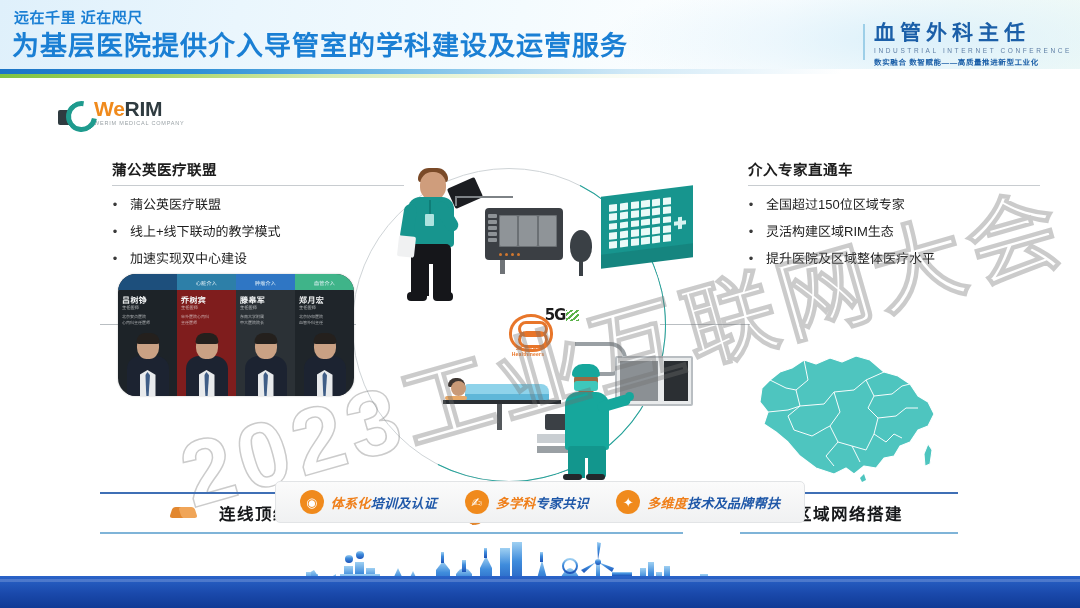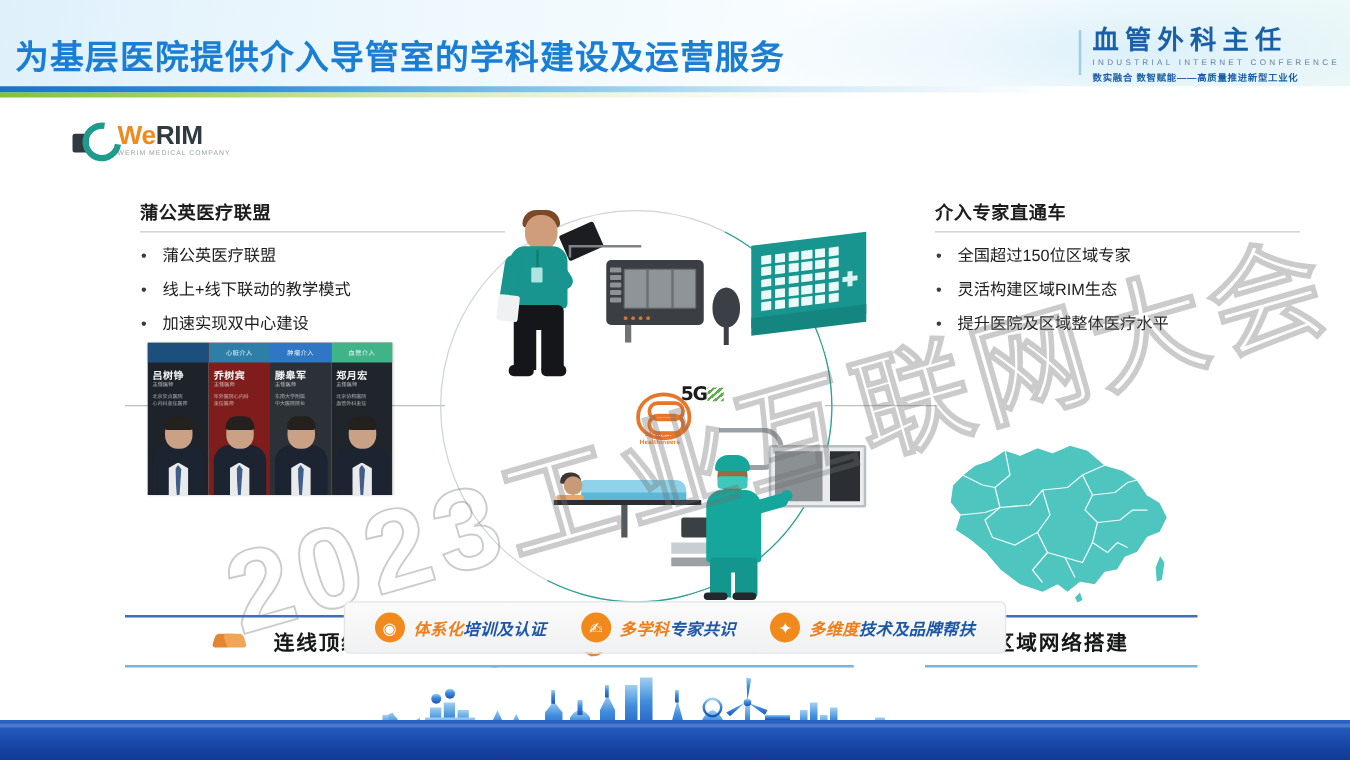--- a/index.html
+++ b/index.html
@@ -58,21 +58,21 @@
     font-size:6.5px;color:#5f7fa5;letter-spacing:2.6px;margin-top:3px;white-space:nowrap;
   }
   .conf-tag{
     font-size:7.5px;color:#1b5fa8;font-weight:bold;letter-spacing:.6px;margin-top:2px;white-space:nowrap;
   }
 
   
   .body-area{position:absolute;left:0;top:78px;width:1080px;height:450px;}
 
   
-  .werim{position:absolute;left:58px;top:20px;display:flex;align-items:flex-start;gap:6px;}
+  .werim{position:absolute;left:58px;top:20px;display:flex;align-items:flex-end;gap:6px;}
   .werim-mark{position:relative;width:30px;height:26px;}
   .werim-mark .blk{position:absolute;left:0;bottom:2px;width:13px;height:15px;background:#2f3b40;border-radius:2px;}
   .werim-mark .cshape{
     position:absolute;left:8px;top:0px;width:21px;height:21px;border:5px solid #1f9b8e;
     border-radius:50%;border-right-color:transparent;transform:rotate(-36deg);
   }
   .werim-text{line-height:1;}
   .werim-name{font-size:21px;font-weight:bold;letter-spacing:-.3px;}
   .werim-name .we{color:#f08a1c;}
   .werim-name .rim{color:#2f3b40;}
@@ -87,22 +87,23 @@
   .bullets{margin-top:11px;}
   .bullet{display:flex;align-items:flex-start;gap:12px;margin-bottom:11px;}
   .bullet .dot{color:#3a3a3a;font-size:13px;line-height:15px;width:6px;text-align:center;}
   .bullet .btxt{font-size:13px;color:#1d1d1d;line-height:16px;white-space:nowrap;}
 
   .panel-left{left:112px;top:80px;width:292px;}
   .panel-right{left:748px;top:80px;width:292px;}
 
   
   .docs{
-    position:absolute;left:118px;top:196px;width:196px;height:122px;display:flex;overflow:hidden;
+    position:absolute;left:118px;top:196px;width:236px;height:122px;display:flex;overflow:hidden;
     box-shadow:0 0 2px rgba(0,0,0,.25);
+    border-radius:18px;
   }
   .doc{position:relative;flex:1;height:100%;overflow:hidden;}
   .doc .tab{height:16px;font-size:5px;color:#eaf6fb;display:flex;align-items:center;justify-content:center;letter-spacing:.3px;white-space:nowrap;}
   .doc .nm{position:absolute;left:4px;top:20px;font-size:8px;font-weight:bold;letter-spacing:.4px;}
   .doc .rl{position:absolute;left:4px;top:30px;font-size:4.2px;opacity:.75;}
   .doc .ds{position:absolute;left:4px;top:40px;font-size:4px;opacity:.62;line-height:1.5;width:38px;}
   .doc .portrait{position:absolute;left:50%;bottom:0;transform:translateX(-50%);width:44px;height:62px;}
   .p-head{position:absolute;left:50%;top:0;transform:translateX(-50%);width:22px;height:25px;border-radius:49% 49% 44% 44%;background:#caa184;}
   .p-hair{position:absolute;left:50%;top:-1px;transform:translateX(-50%);width:23px;height:11px;border-radius:11px 11px 3px 3px;background:#24201d;}
   .p-body{position:absolute;left:50%;bottom:0;transform:translateX(-50%);width:42px;height:40px;border-radius:13px 13px 0 0;background:#1c2331;}
@@ -257,20 +258,21 @@
     color:transparent;
   }
 </style>
 </head>
 <body>
 
 <div class="slide">
 
   <div class="header">
     <div class="hdr-wash"></div>
+    <div class="title-sm">远在千里 近在咫尺</div>
     <div class="title-lg">为基层医院提供介入导管室的学科建设及运营服务</div>
 
     <div class="conf-logo">
       <div class="conf-divider"></div>
       <div>
         <div class="conf-cn">血管外科主任</div>
         <div class="conf-en">INDUSTRIAL INTERNET CONFERENCE</div>
         <div class="conf-tag">数实融合 数智赋能——高质量推进新型工业化</div>
       </div>
     </div>

